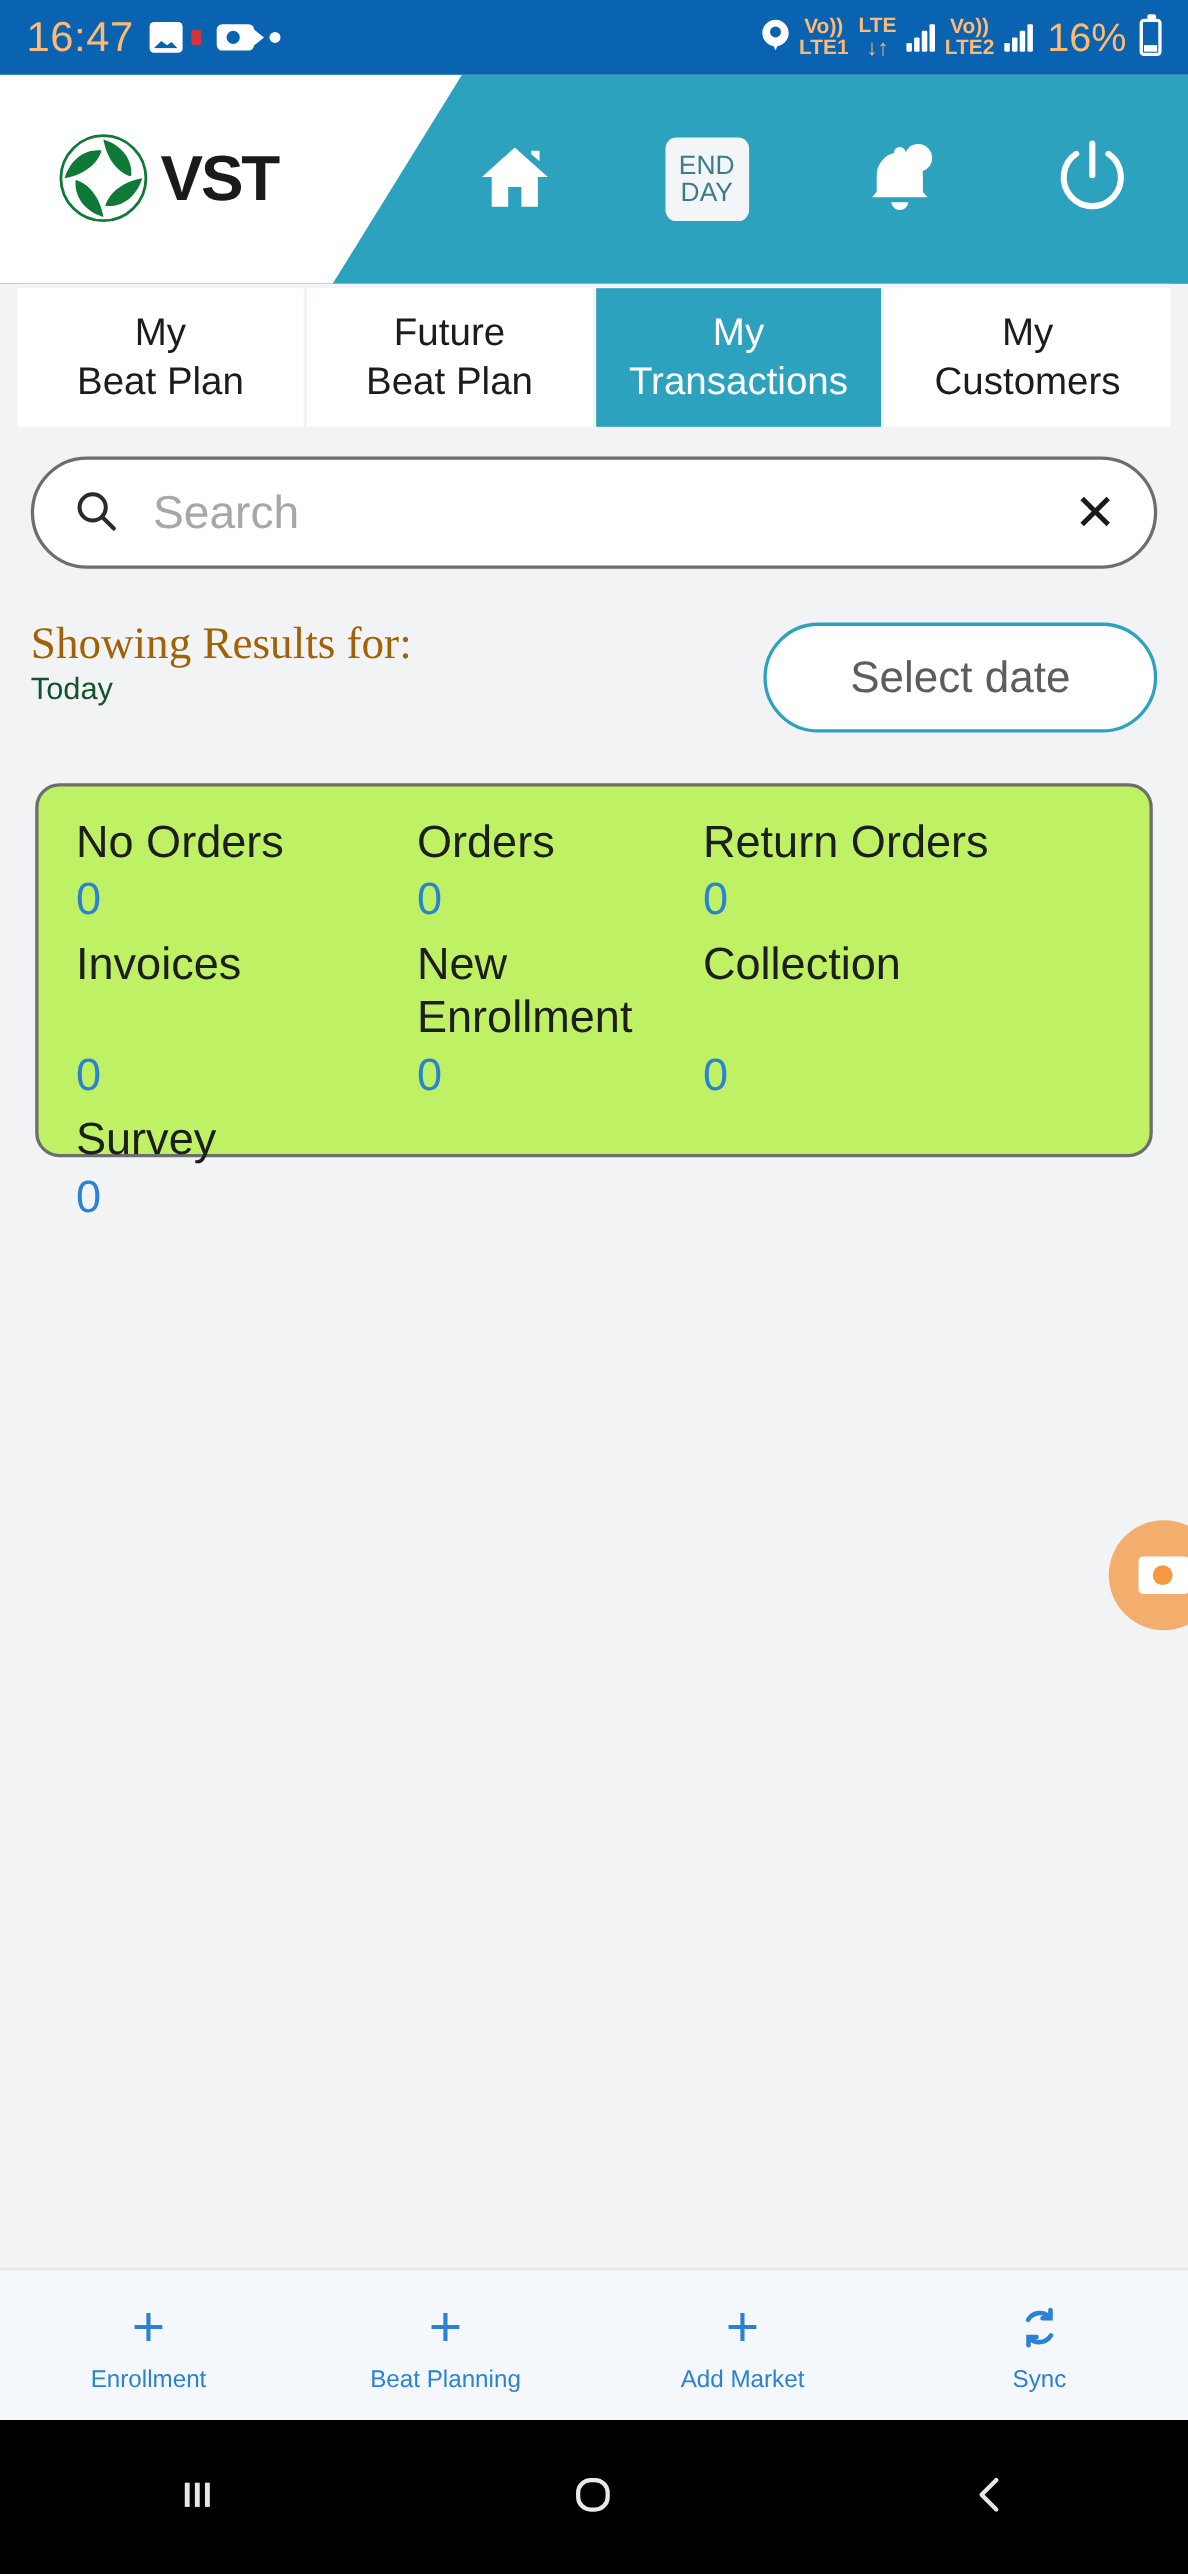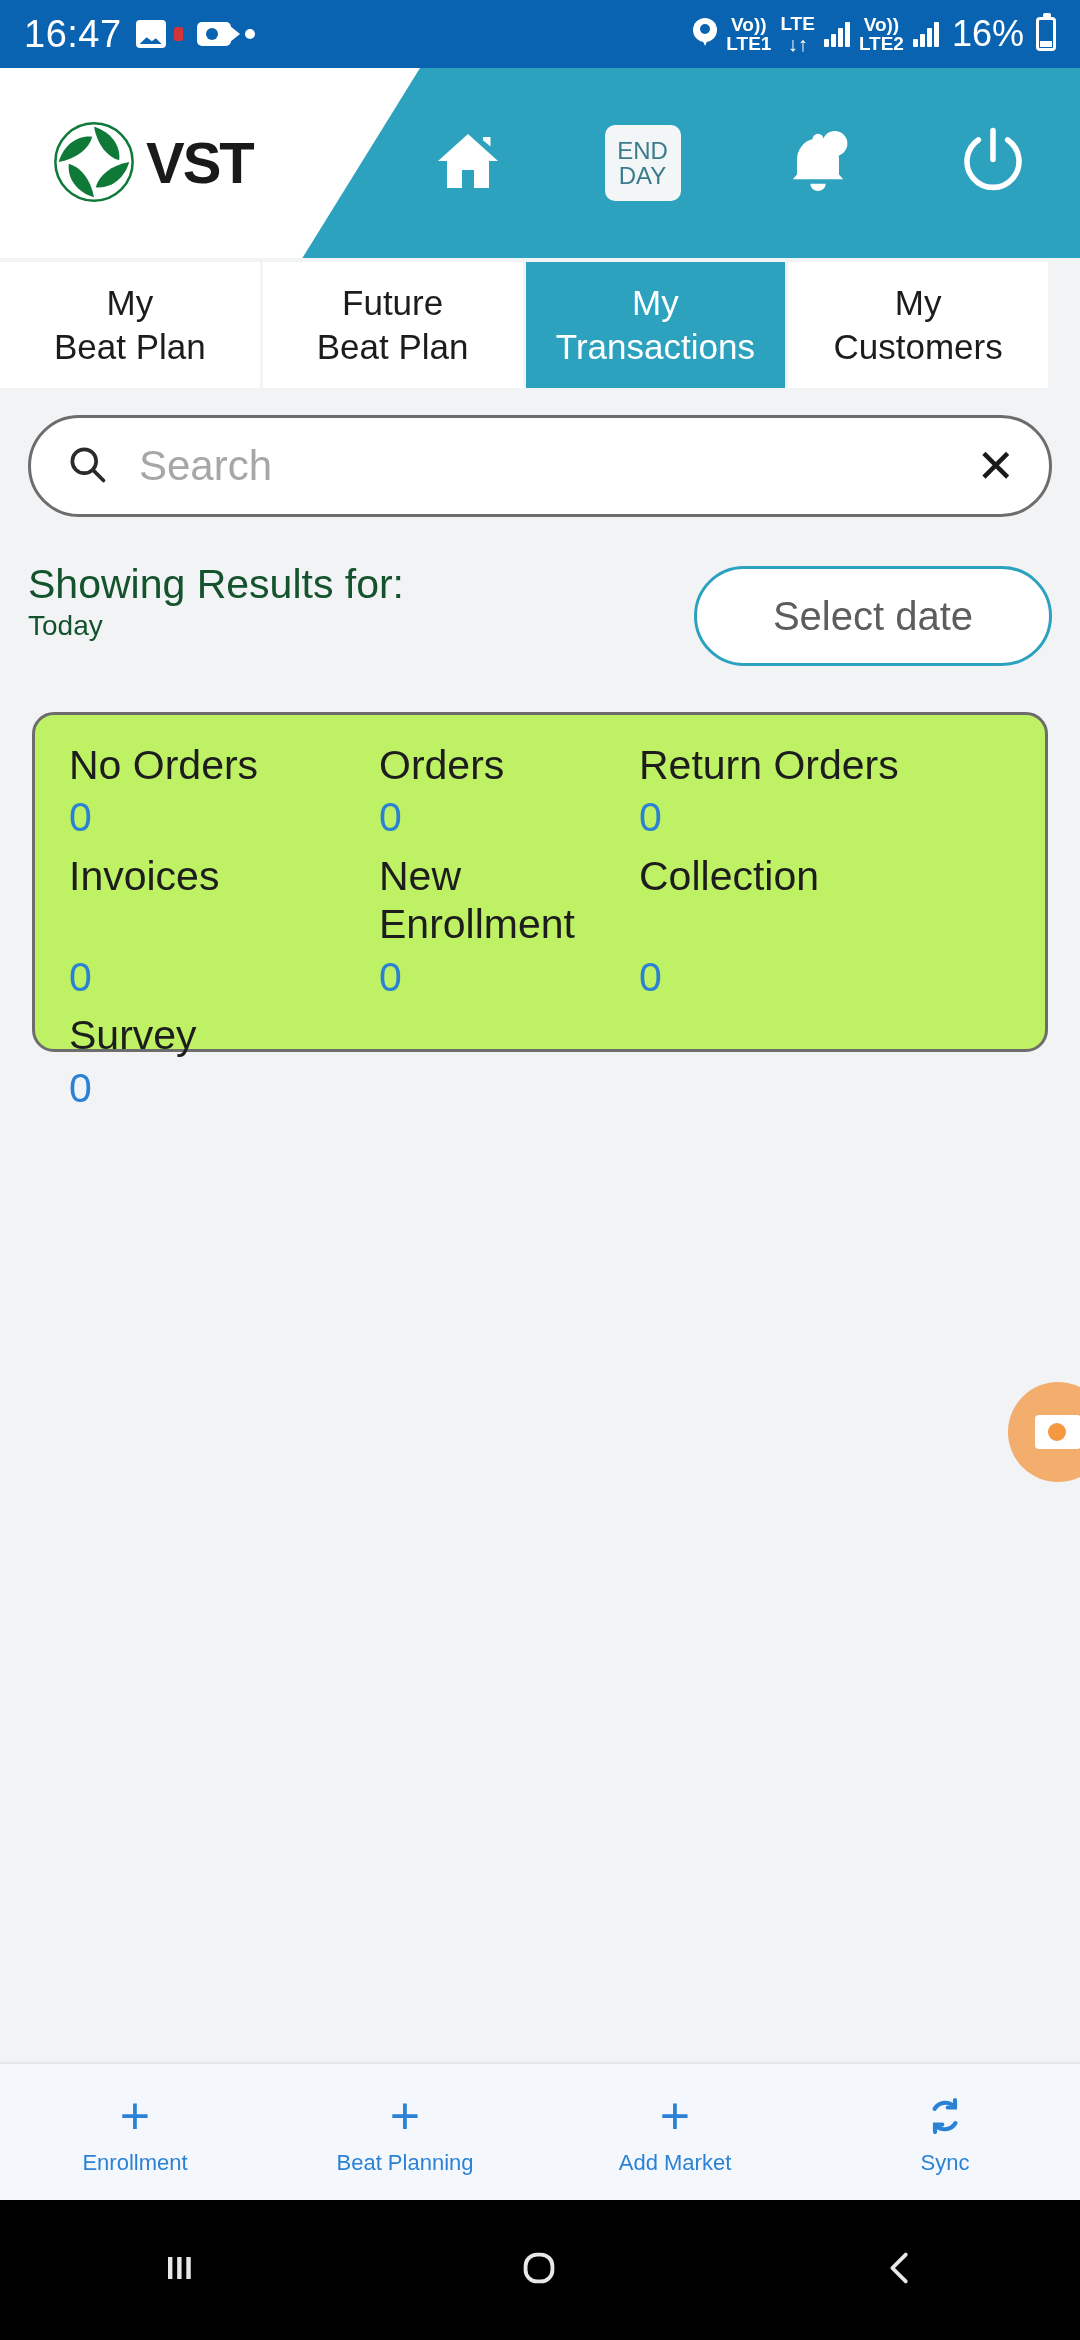--- a/index.html
+++ b/index.html
@@ -8,21 +8,21 @@
     font-family: "Liberation Sans", sans-serif;
     background: #ffffff;
     overflow: hidden;
   }
   #screen { position: relative; width: 1080px; height: 2340px; background: #f2f3f4; }
 
   
   .statusbar {
     position: absolute; top: 0; left: 0; width: 1080px; height: 68px;
     background: #0a63b0; display: flex; align-items: center;
-    padding: 0 24px; color: #ffffff;
+    padding: 0 24px; color: #fdba74;
   }
   .sb-left { display: flex; align-items: center; gap: 14px; }
   .sb-time { font-size: 38px; letter-spacing: .5px; }
   .sb-right { margin-left: auto; display: flex; align-items: center; gap: 9px; }
   .ic-photo {
     width: 30px; height: 28px; border-radius: 4px; background: #fff; position: relative;
   }
   .ic-photo::after {
     content: ""; position: absolute; left: 4px; bottom: 4px; width: 22px; height: 11px;
     background: #0a63b0;
@@ -86,39 +86,39 @@
     display: flex; align-items: center; justify-content: space-around;
   }
   .hdr-btn { width: 110px; height: 110px; display:flex; align-items:center; justify-content:center; position:relative;}
   .endday {
     width: 76px; height: 76px; background: #f3f6f7; border-radius: 10px;
     display:flex; flex-direction:column; align-items:center; justify-content:center;
     color:#3b7b8c; font-size:24px; font-weight:500; line-height:1.05;
   }
 
   
-  .tabs { position: absolute; top: 258px; left: 0; width: 1048px; height: 130px;
+  .tabs { position: absolute; top: 258px; left: 16px; width: 1048px; height: 130px;
           display: flex; background: #f2f3f4; padding-top: 4px; }
   .tab { flex: 1; background: #ffffff; margin-right: 3px; display:flex; flex-direction:column;
          align-items:center; justify-content:center; font-size: 35px; color: #1c1c1c; line-height:1.25;}
   .tab:last-child { margin-right: 0; }
   .tab.active { background: #2ca2bf; color: #ffffff; }
 
   
   .search-wrap { position:absolute; top: 415px; left: 28px; width: 1024px; height: 102px; }
   .search {
     width: 100%; height: 100%; border: 3px solid #6d6d6d; border-radius: 52px; background: #ffffff;
     display: flex; align-items: center; padding: 0 34px;
   }
   .search-ph { font-size: 42px; color: #a7a7a7; margin-left: 30px; }
   .clear-x { margin-left: auto; font-size: 46px; color: #1a1a1a; line-height: 1; }
 
   
   .filter-row { position: absolute; top: 558px; left: 28px; width: 1024px; height: 120px; }
-  .showing { font-size: 41px; color: #14532d; line-height: 1.28; }
+  .showing { font-size: 41px; color: #a16207; line-height: 1.28; font-family: Liberation Serif, serif; }
   .today { font-size: 28px; color: #14532d; }
   .select-date {
     position:absolute; right: 0; top: 8px; width: 358px; height: 100px;
     border: 3px solid #2ca2bf; border-radius: 52px; background: #ffffff;
     display:flex; align-items:center; justify-content:center;
     font-size: 40px; color: #5d5d5d;
   }
 
   
   .card {

